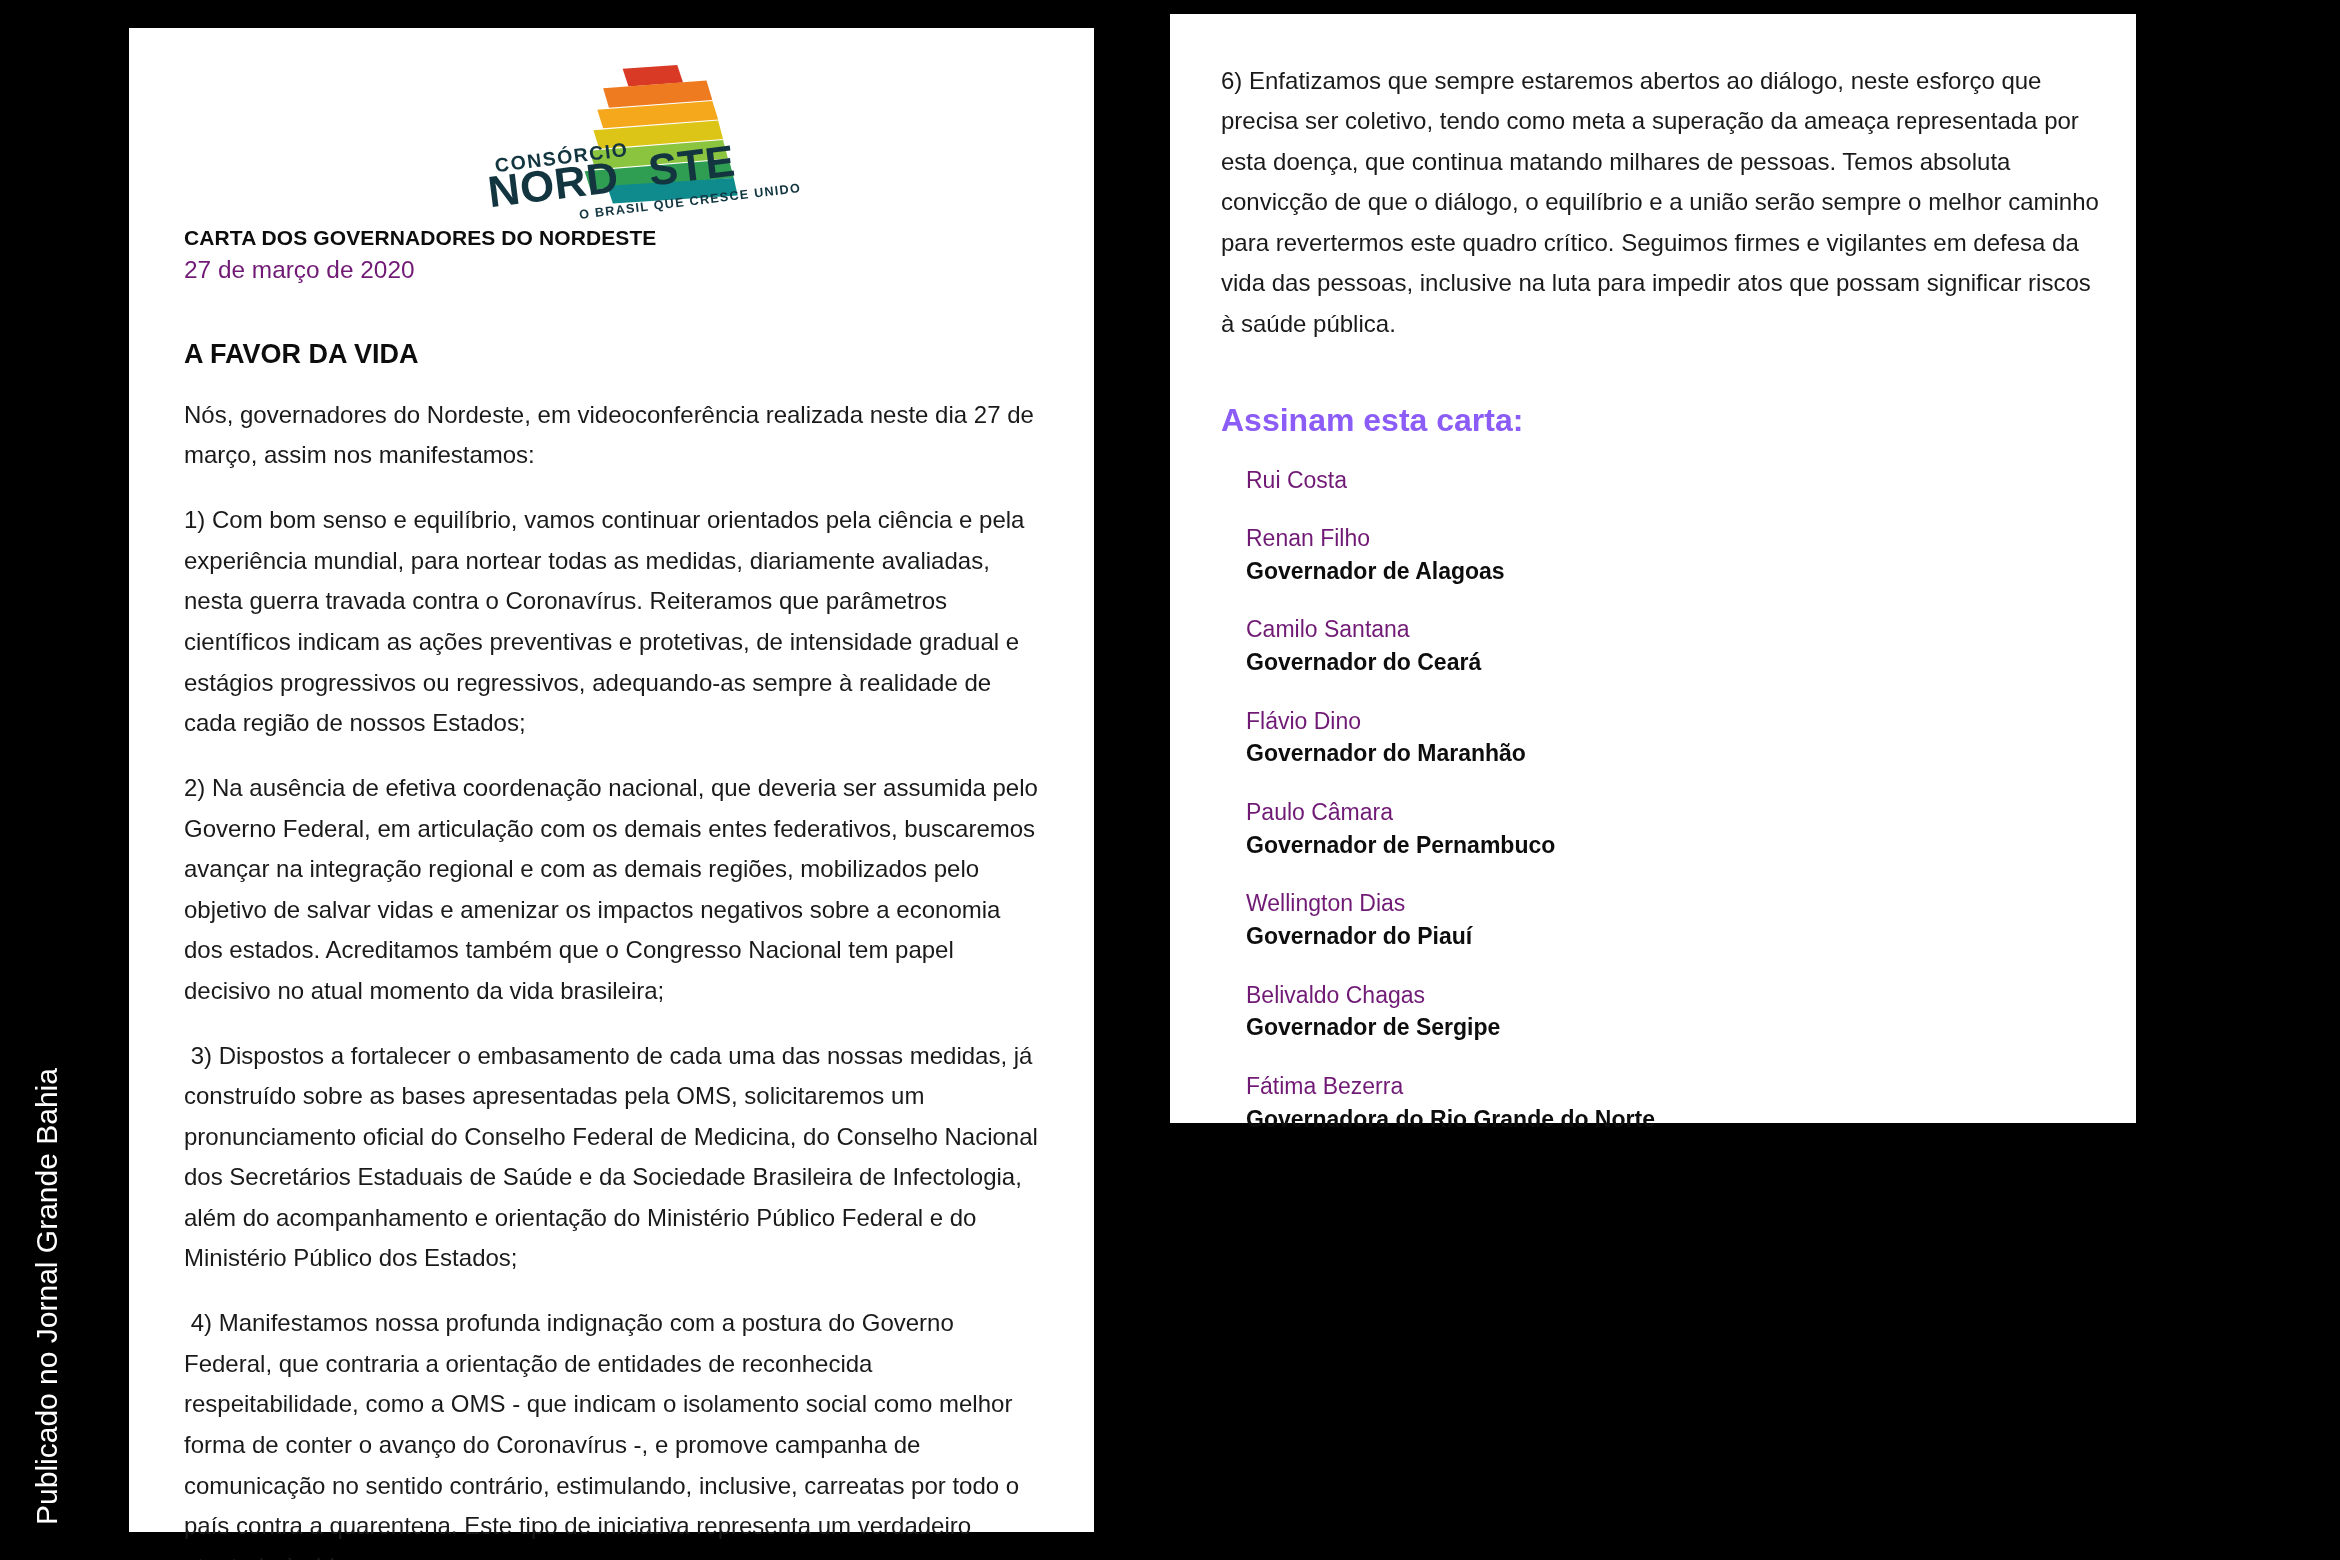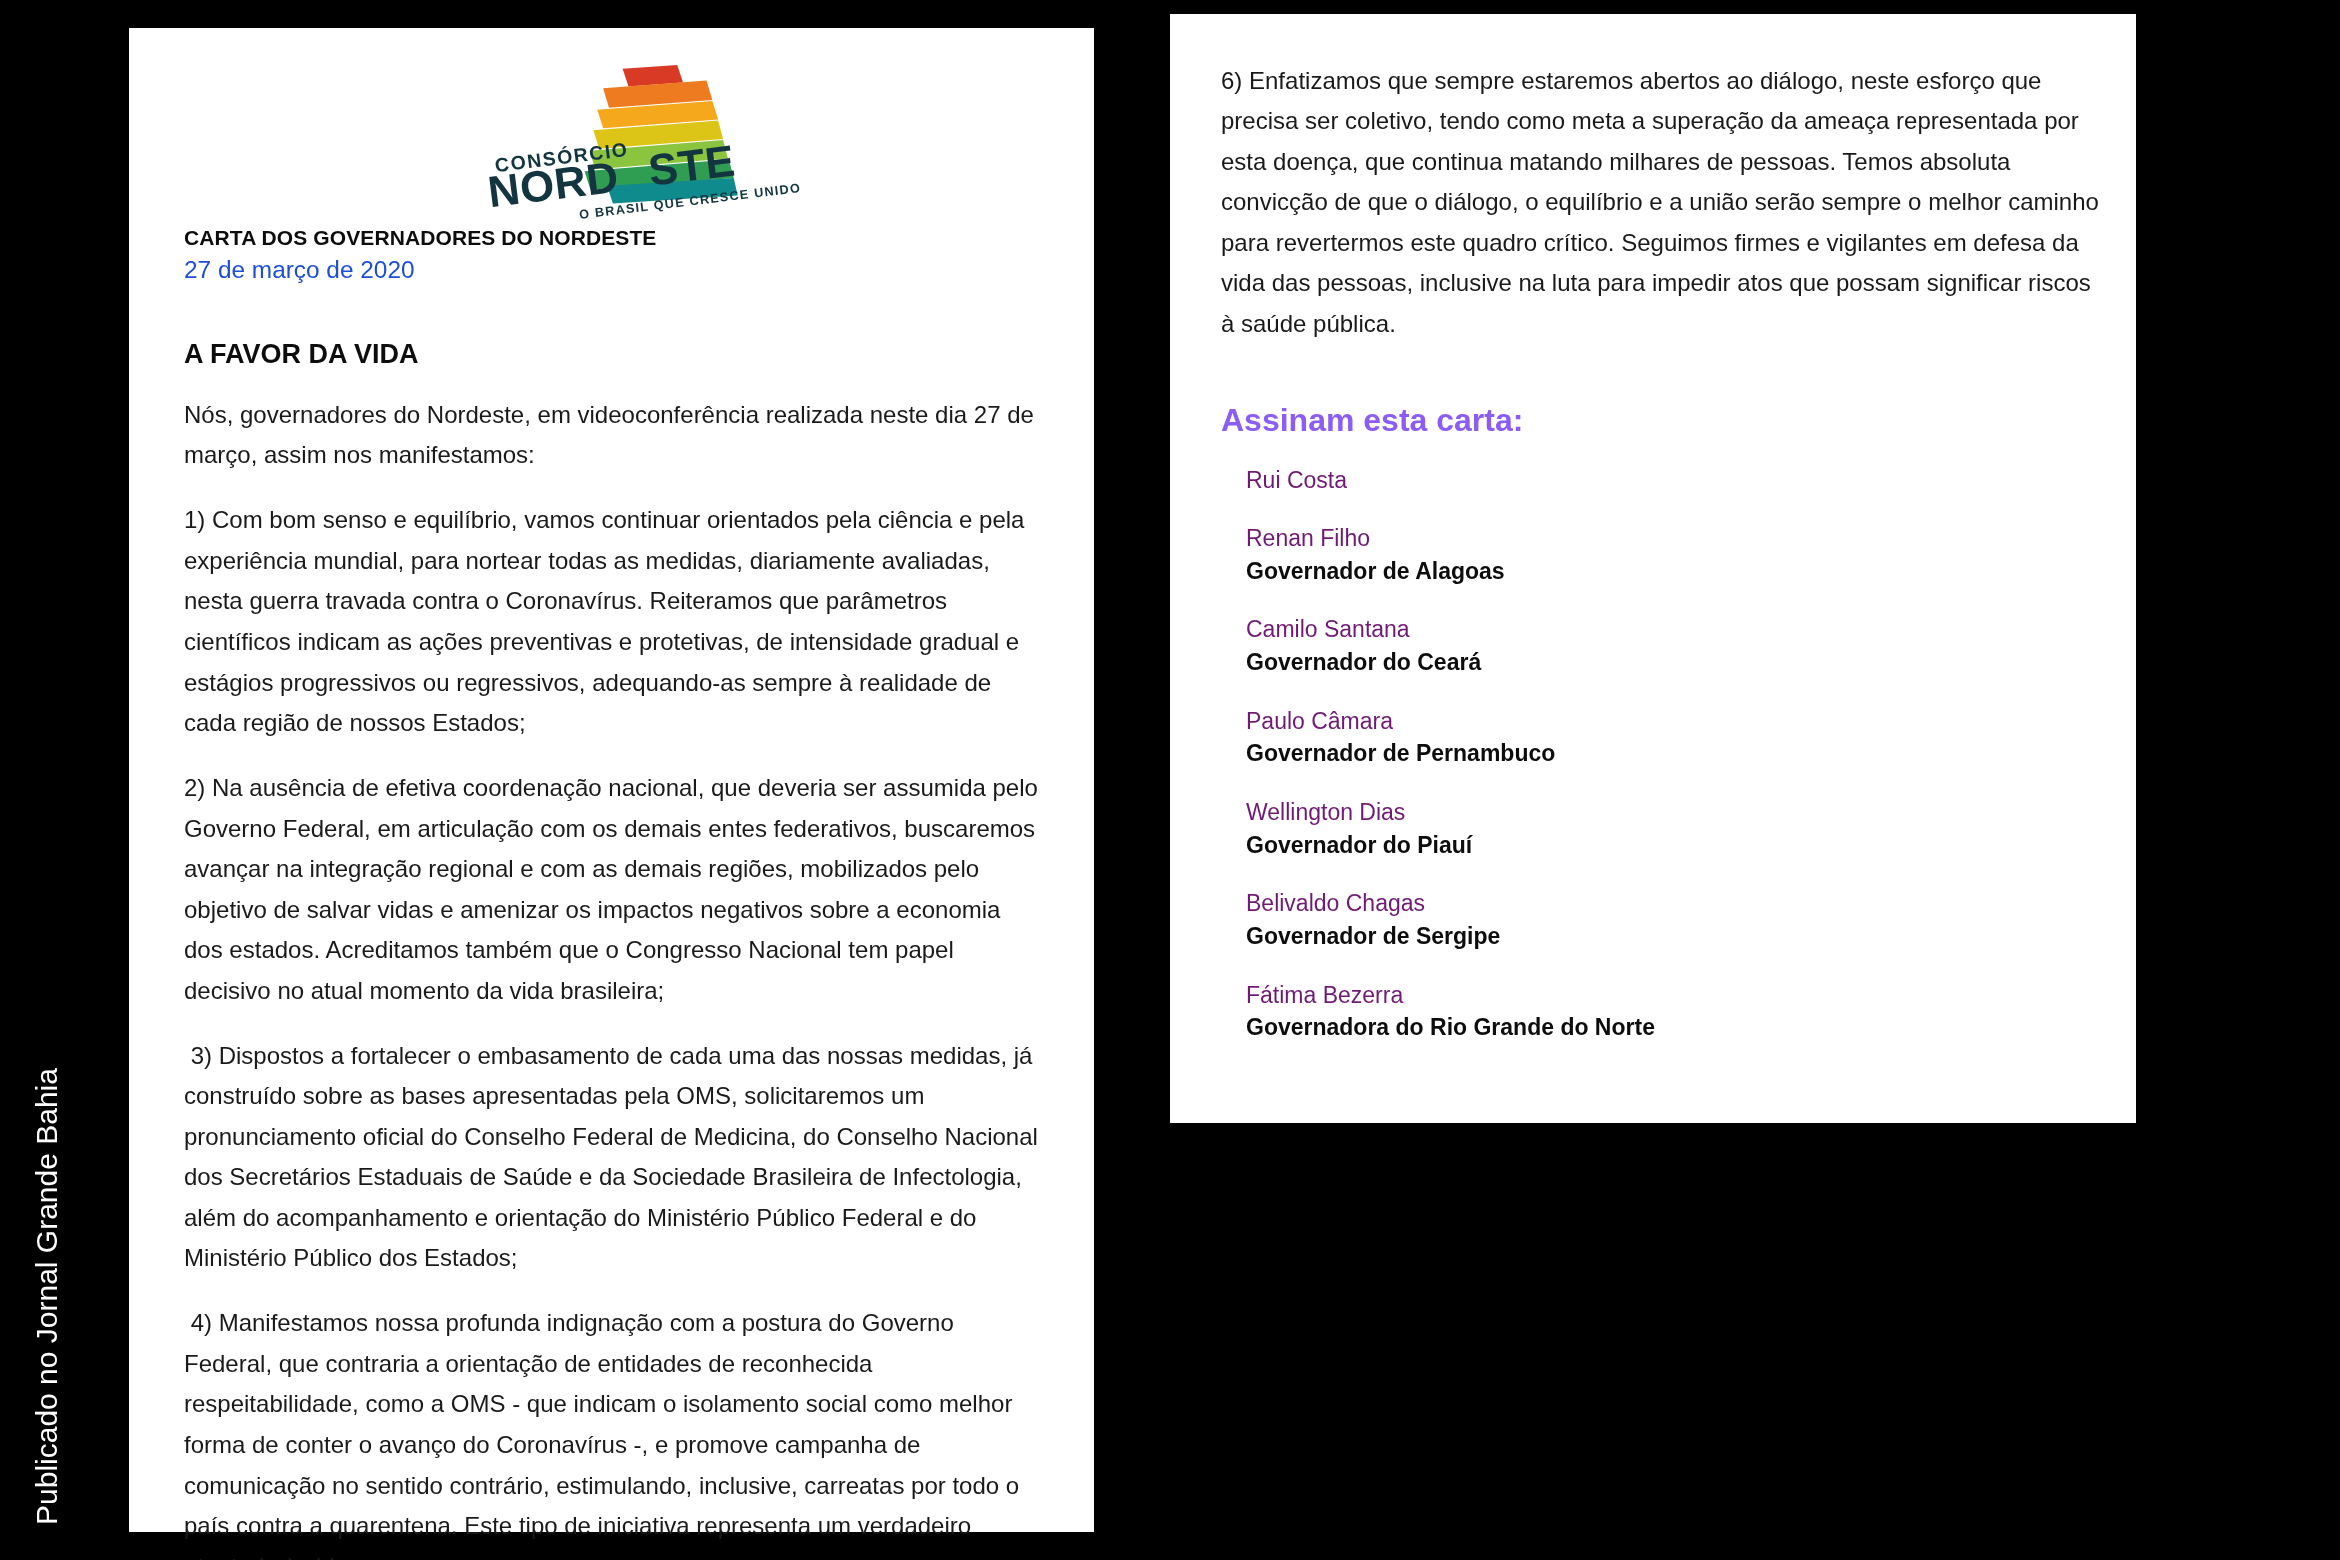--- a/index.html
+++ b/index.html
@@ -84,21 +84,21 @@
   .doc-title {
     font-size: 21px;
     font-weight: bold;
     color: #0d0d0d;
     letter-spacing: 0.1px;
     margin: 0 0 5.9px 0;
     font-family: "Liberation Sans", sans-serif;
   }
   .doc-date {
     font-size: 24.4px;
-    color: #1d4ed8;
+    color: #701a75;
     margin: 0;
   }
   .section-title {
     font-size: 27px;
     font-weight: bold;
     color: #0d0d0d;
     margin: 55px 0 25px 0;
   }
 
   
@@ -208,20 +208,24 @@
       </li>
       <li class="sign-item">
         <div class="sign-name">Renan Filho</div>
         <div class="sign-role">Governador de Alagoas</div>
       </li>
       <li class="sign-item">
         <div class="sign-name">Camilo Santana</div>
         <div class="sign-role">Governador do Ceará</div>
       </li>
       <li class="sign-item">
+        <div class="sign-name">Flávio Dino</div>
+        <div class="sign-role">Governador do Maranhão</div>
+      </li>
+      <li class="sign-item">
         <div class="sign-name">Paulo Câmara</div>
         <div class="sign-role">Governador de Pernambuco</div>
       </li>
       <li class="sign-item">
         <div class="sign-name">Wellington Dias</div>
         <div class="sign-role">Governador do Piauí</div>
       </li>
       <li class="sign-item">
         <div class="sign-name">Belivaldo Chagas</div>
         <div class="sign-role">Governador de Sergipe</div>

